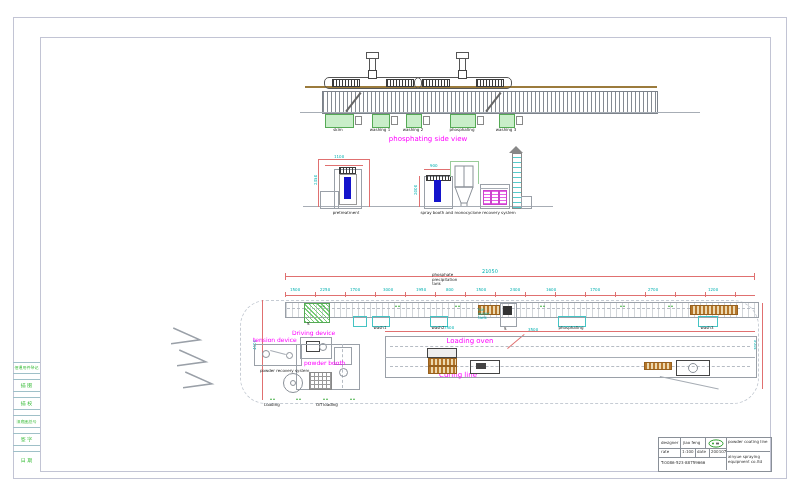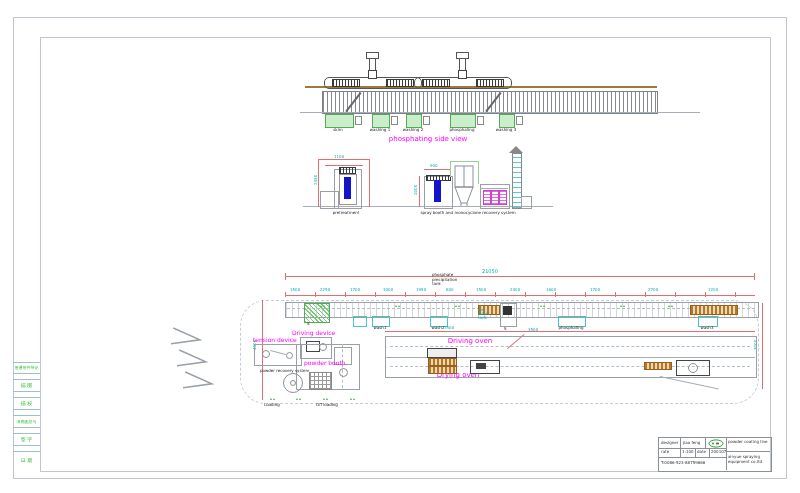--- a/index.html
+++ b/index.html
@@ -252,22 +252,22 @@
   <span class="abs gtick" style="left:296px;top:397px;">▴▴</span>
   <span class="abs gtick" style="left:323px;top:397px;">▴▴</span>
   <span class="abs gtick" style="left:350px;top:397px;">▴▴</span>
 
   <div class="abs red" style="left:385px;top:331px;width:370px;height:1px;"></div>
   <div class="abs cy" style="left:444px;top:326px;">7500</div>
   <div class="abs box" style="left:385px;top:336px;width:370px;height:40px;"></div>
   <div class="abs gline" style="left:385px;top:357px;width:370px;height:1px;"></div>
   <div class="abs dash" style="left:390px;top:346px;width:360px;height:0;"></div>
   <div class="abs dash" style="left:390px;top:366px;width:360px;height:0;"></div>
-  <div class="abs mag tc" style="left:425px;top:338px;width:90px;">Driving oven</div>
-  <div class="abs mag tc" style="left:413px;top:372px;width:90px;">Drying oven</div>
+  <div class="abs mag tc" style="left:425px;top:338px;width:90px;">Loading oven</div>
+  <div class="abs mag tc" style="left:413px;top:372px;width:90px;">Curing line</div>
   <div class="abs boxd" style="left:427px;top:348px;width:28px;height:8px;background:#eee;"></div>
   <div class="abs hatchBrown" style="left:428px;top:358px;width:27px;height:6px;"></div>
   <div class="abs hatchBrown" style="left:428px;top:366px;width:27px;height:6px;"></div>
   <div class="abs boxd" style="left:470px;top:360px;width:28px;height:12px;"></div>
   <div class="abs" style="left:476px;top:363px;width:10px;height:6px;background:#444;"></div>
   <div class="abs hatchBrown" style="left:644px;top:362px;width:26px;height:6px;"></div>
   <div class="abs boxd" style="left:676px;top:360px;width:32px;height:14px;"></div>
   <div class="abs cir" style="left:688px;top:363px;width:8px;height:8px;"></div>
   <div class="abs gline" style="left:660px;top:376px;width:60px;height:1px;transform:rotate(12deg);transform-origin:left top;"></div>
 

